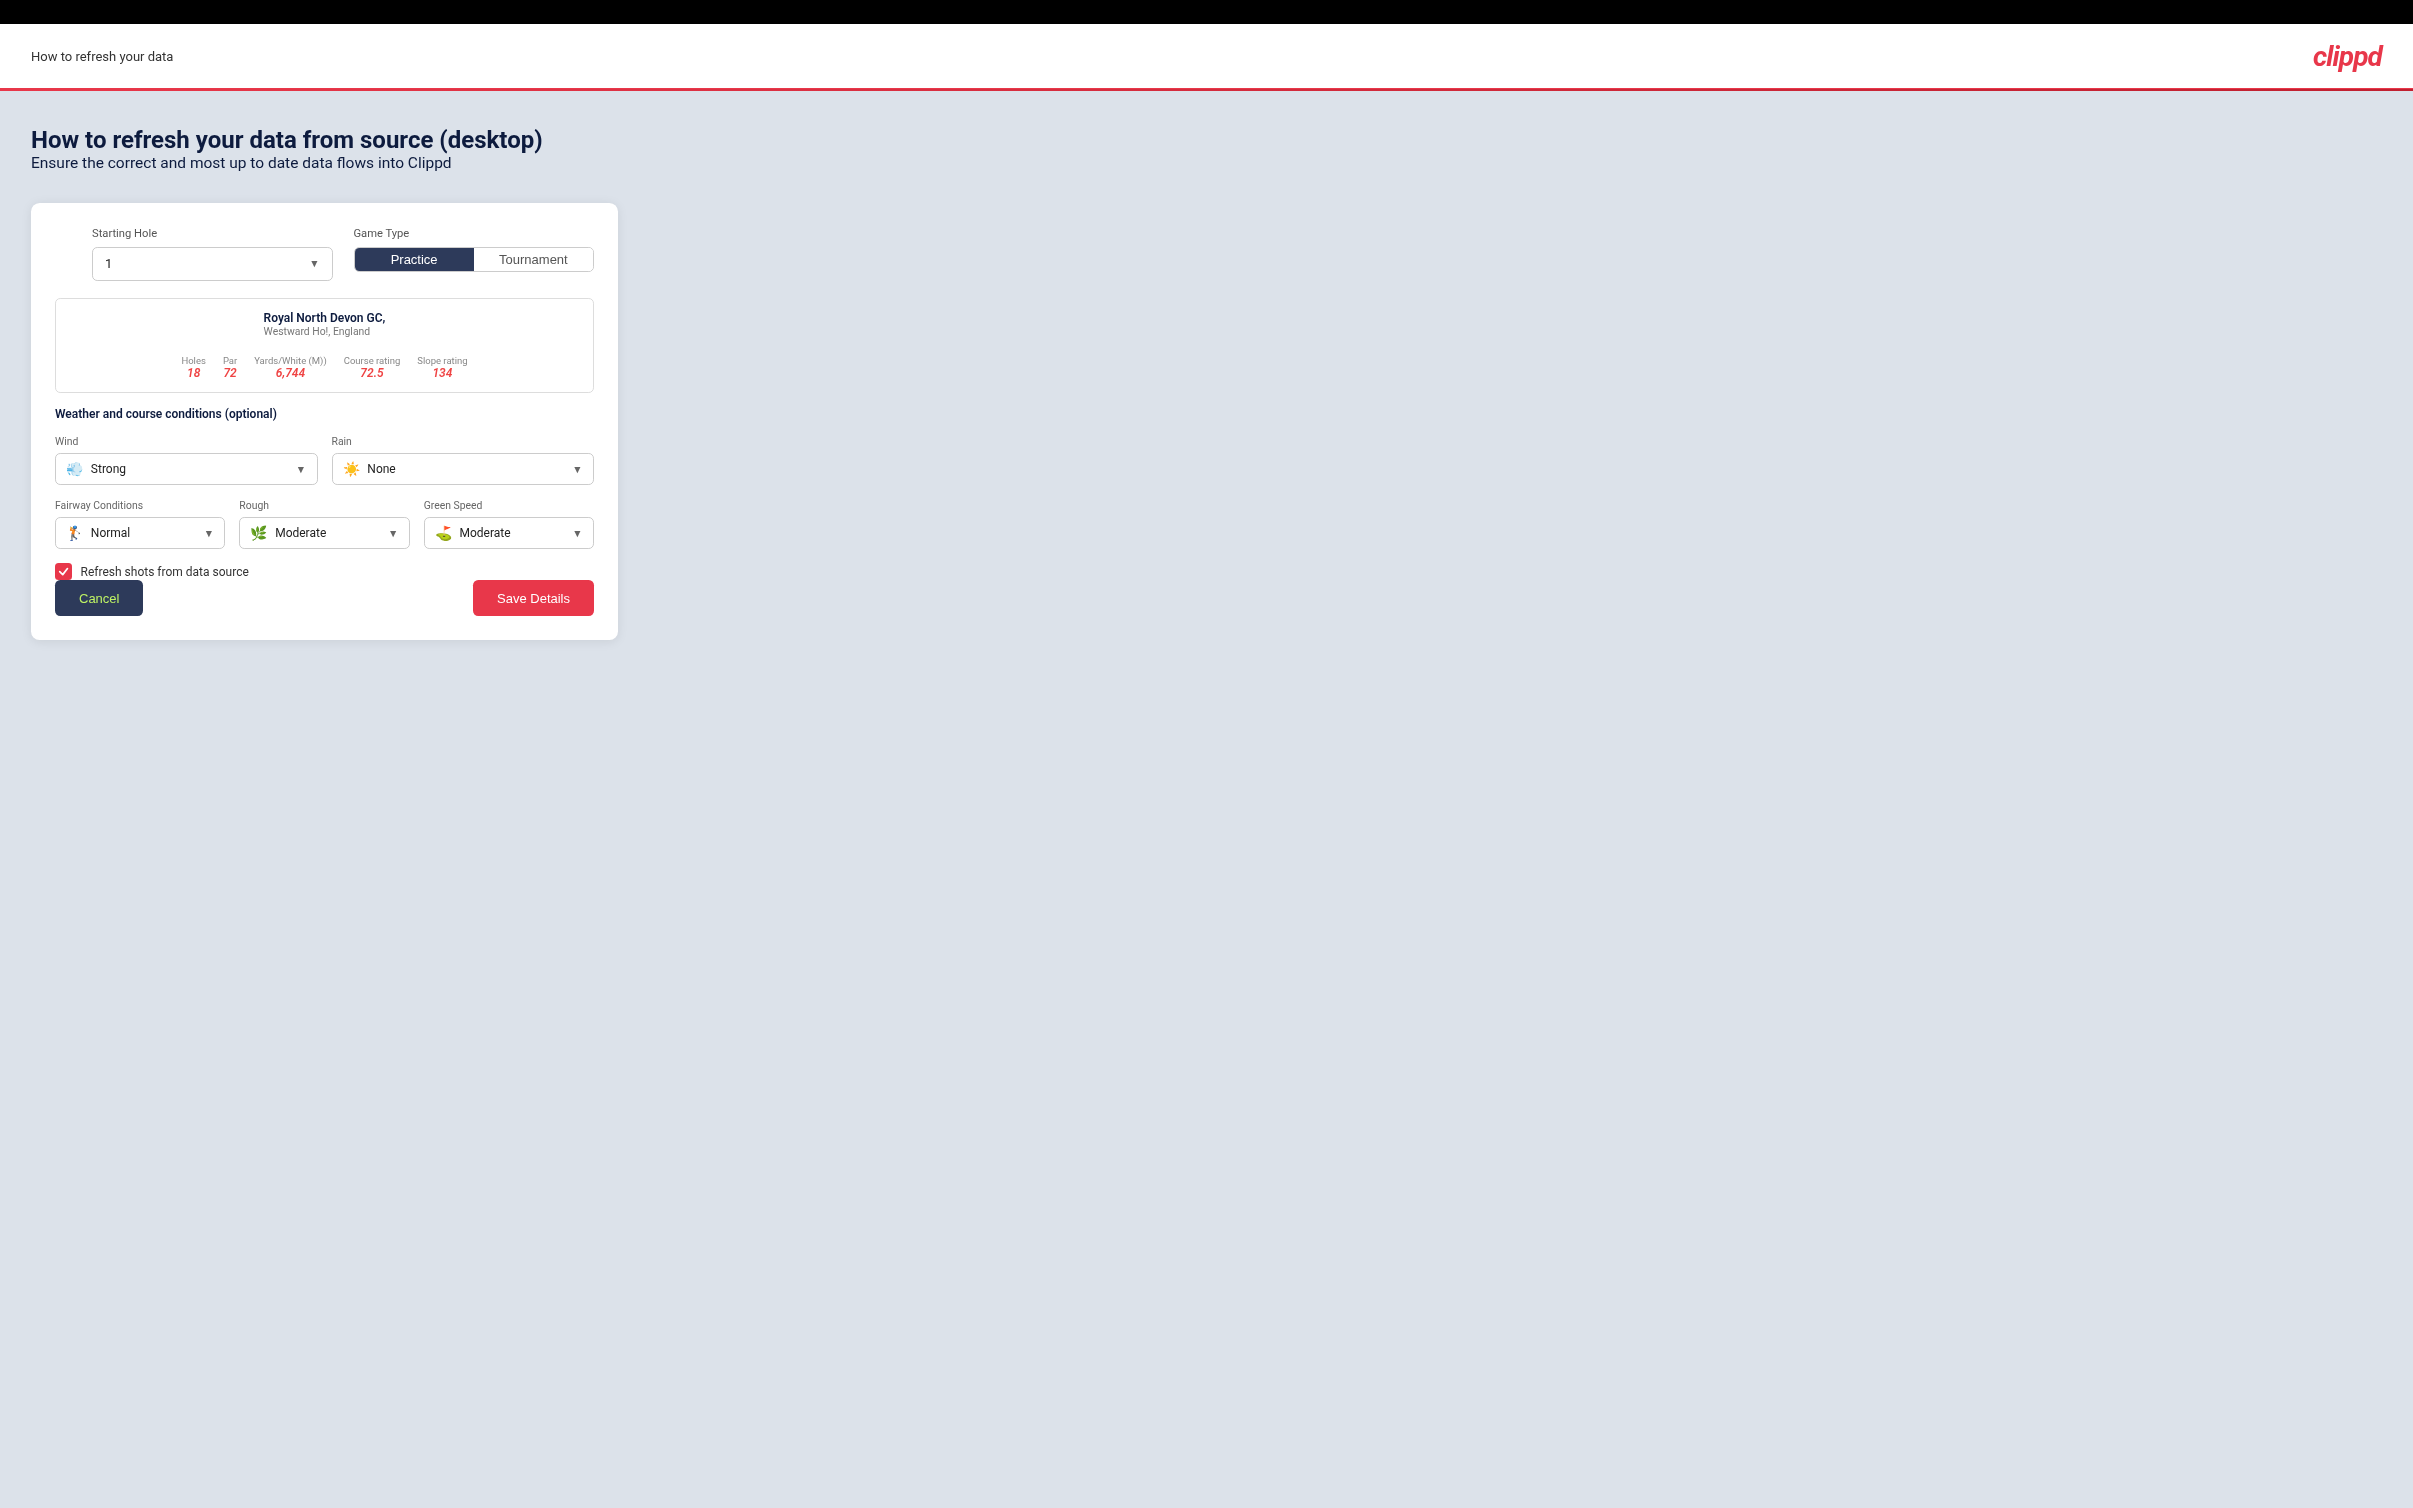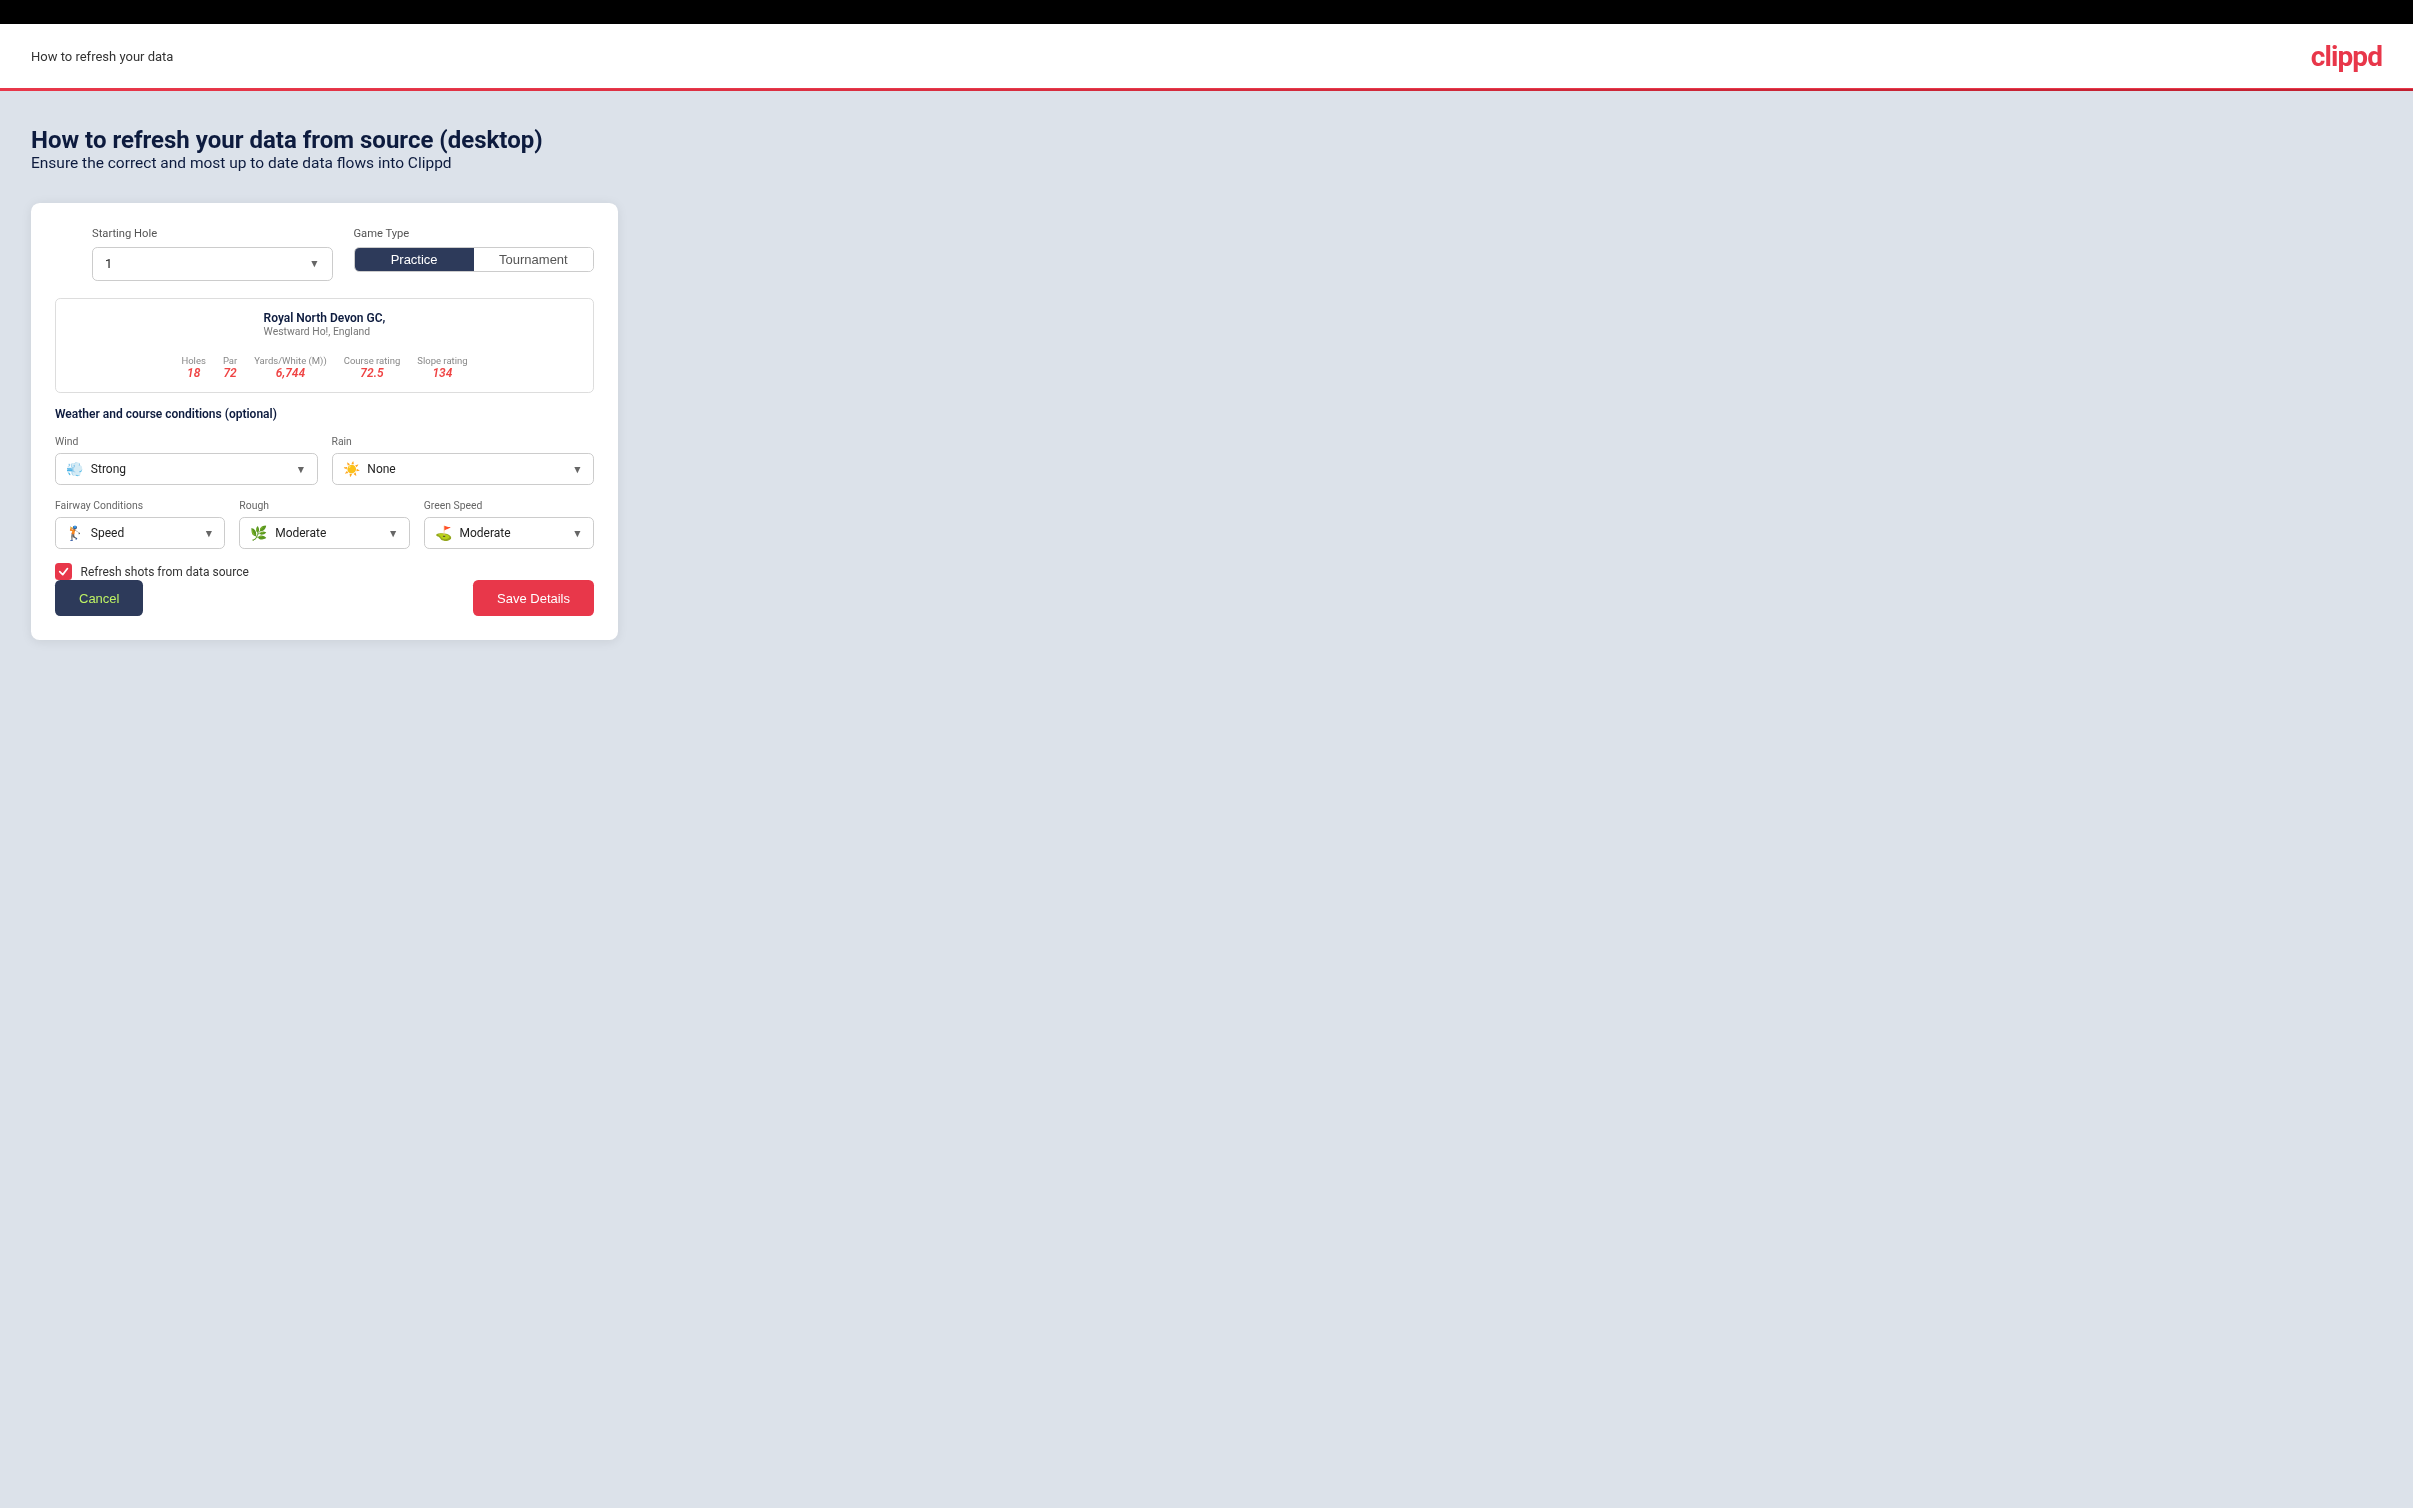--- a/index.html
+++ b/index.html
@@ -23,20 +23,21 @@
     }
     .header-title {
       font-size: 13px;
       color: #333;
     }
     .logo {
       font-size: 28px;
       font-weight: 700;
       color: #e8374a;
       letter-spacing: -0.9px;
+      font-style: italic;
     }
     .main-content {
       background: #dce2ea;
       min-height: calc(100vh - 69px);
       padding: 35px 31px 35px 31px;
     }
     .page-title {
       font-size: 24px;
       font-weight: 700;
       color: #0d1b3e;
@@ -334,21 +335,21 @@
             <span class="chevron">▼</span>
           </div>
         </div>
       </div>
 
       <div class="three-col">
         <div class="dropdown-with-icon">
           <div class="section-label">Fairway Conditions</div>
           <div class="icon-select">
             <span class="icon-sym">🏌️</span>
-            <span class="flex1">Speed</span>
+            <span class="flex1">Normal</span>
             <span class="chevron">▼</span>
           </div>
         </div>
         <div class="dropdown-with-icon">
           <div class="section-label">Rough</div>
           <div class="icon-select">
             <span class="icon-sym">🌿</span>
             <span class="flex1">Moderate</span>
             <span class="chevron">▼</span>
           </div>

